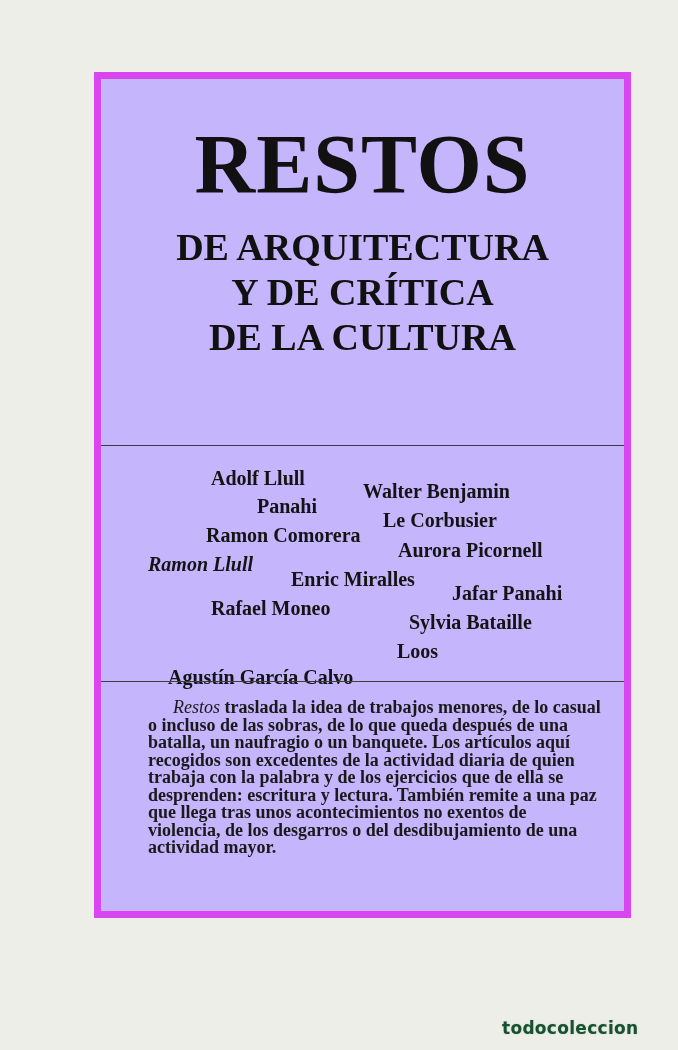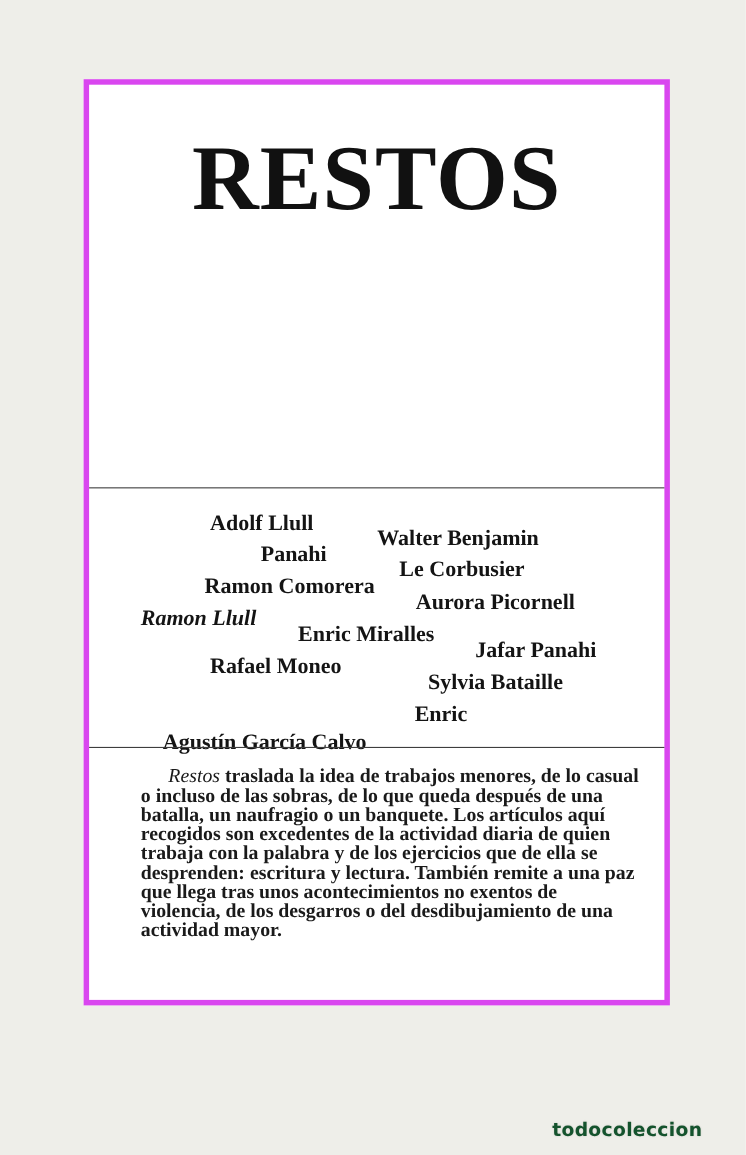--- a/index.html
+++ b/index.html
@@ -9,26 +9,26 @@
     body {
       width: 678px;
       height: 1050px;
       background: #eeeee9;
       position: relative;
       overflow: hidden;
       font-family: "DejaVu Serif", serif;
     }
     .cover {
       position: absolute;
-      left: 76px;
+      left: 94px;
       top: 72px;
       width: 523px;
       height: 832px;
-      background: #ffffff;
-      border: 5px solid #d946ef;
+      background: #c4b5fd;
+      border: 7px solid #d946ef;
       box-sizing: content-box;
     }
     .divider {
       position: absolute;
       left: 0;
       width: 100%;
       height: 1px;
       background: #3e3e3e;
     }
     .title {
@@ -108,38 +108,43 @@
       text-shadow: 0 0 1px #c9c9c4, 0 0 2px #d8d8d2;
     }
   </style>
 </head>
 <body>
 
 <div class="cover">
 
   <div class="title">RESTOS</div>
 
+  <div class="subtitle">
+    <div>DE ARQUITECTURA</div>
+    <div>Y DE CRÍTICA</div>
+    <div>DE LA CULTURA</div>
+  </div>
 
 
   <div class="divider" style="top:366px;"></div>
 
   <div id="names-cloud">
       <div class="name" style="left: 110px; top: 388px;">Adolf Llull</div>
       <div class="name" style="left: 262px; top: 401px;">Walter Benjamin</div>
       <div class="name" style="left: 156px; top: 416px;">Panahi</div>
       <div class="name" style="left: 282px; top: 430px;">Le Corbusier</div>
       <div class="name" style="left: 105px; top: 445px;">Ramon Comorera</div>
       <div class="name" style="left: 297px; top: 460px; text-align: right;">Aurora Picornell</div>
       <div class="name" style="left: 47px; top: 474px; font-style: italic;">Ramon Llull</div>
       <div class="name" style="left: 190px; top: 489px;">Enric Miralles</div>
       <div class="name" style="left: 351px; top: 503px;">Jafar Panahi</div>
       <div class="name" style="left: 110px; top: 518px;">Rafael Moneo</div>
       <div class="name" style="left: 308px; top: 532px;">Sylvia Bataille</div>
       <div class="name" style="left: 67px; top: 547px; margin-top: 40px;">Agustín García Calvo</div>
-      <div class="name" style="left: 296px; top: 561px;">Enric</div>
+      <div class="name" style="left: 296px; top: 561px;">Loos</div>
     </div>
 
   <div class="divider" style="top:602px;"></div>
 
   <div class="blurb">
     <p><em>Restos</em><span> traslada la idea de trabajos menores, de lo casual o incluso de las sobras, de lo que queda después de una batalla, un naufragio o un banquete. Los artículos aquí recogidos son excedentes de la actividad diaria de quien trabaja con la palabra y de los ejercicios que de ella se desprenden: escritura y lectura. También remite a una paz que llega tras unos acontecimientos no exentos de violencia, de los desgarros o del desdibujamiento de una actividad mayor.</span></p>
   </div>
 
 </div>
 

